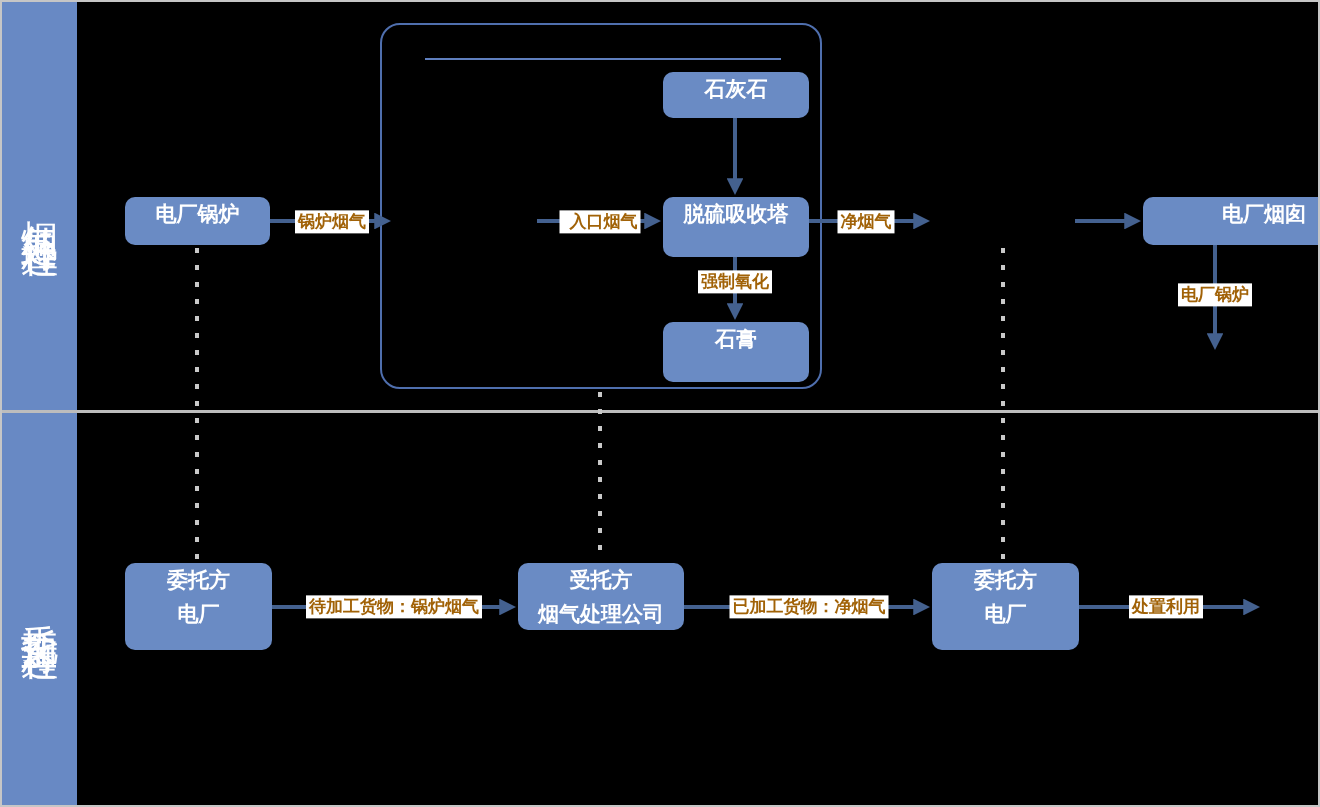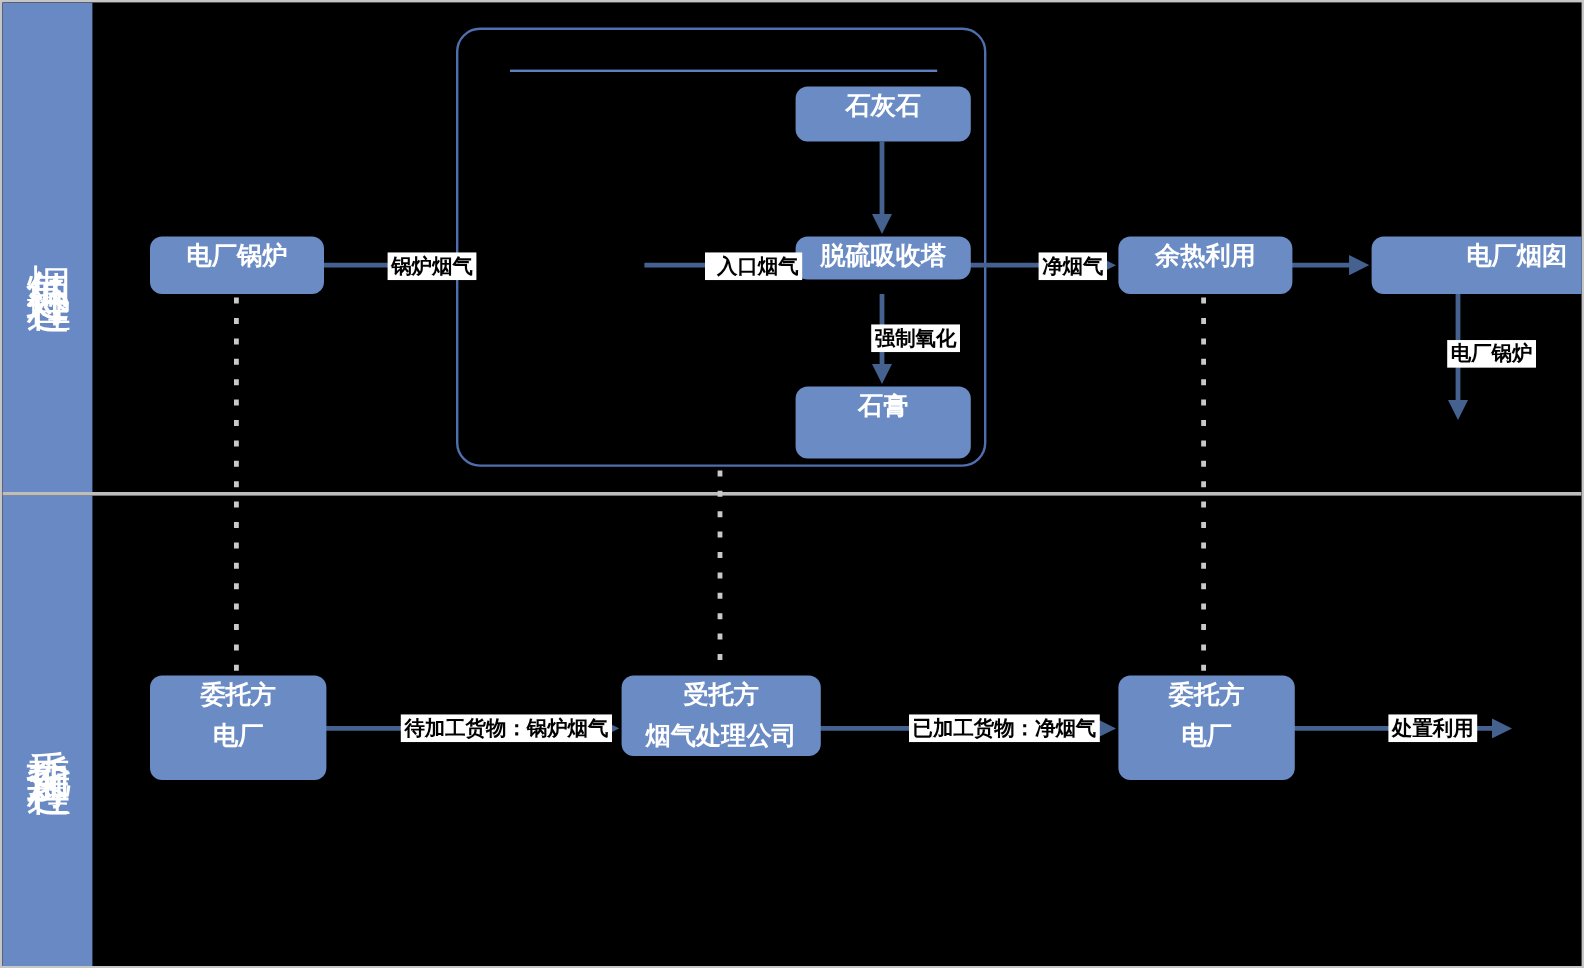--- a/index.html
+++ b/index.html
@@ -26,22 +26,22 @@
   }
   .container-underline{position:absolute;left:43px;top:33px;width:356px;height:2px;background:#5f7fbe;}
   svg.overlay{position:absolute;left:0;top:0;pointer-events:none;}
   .node{
     position:absolute;background:#6a8bc4;border-radius:10px;
     display:flex;flex-direction:column;align-items:center;
     color:#fff;font-weight:bold;font-size:21px;text-align:center;line-height:1.6;
   }
   .elabel{
     position:absolute;transform:translate(-50%,-50%);
-    background:#fff;color:#000000;font-weight:bold;font-size:17px;
-    padding:1px 3px;white-space:nowrap;line-height:1.25;margin-left:28px;
+    background:#fff;color:#a16207;font-weight:bold;font-size:17px;
+    padding:1px 3px;white-space:nowrap;line-height:1.25;
   }
 </style>
 </head>
 <body>
 
 <div id="canvas">
 
   <div class="sidebar sidebar-top">
     <div class="sidebar-label">烟气处理过程</div>
   </div>
@@ -77,28 +77,25 @@
     <line x1="598" y1="390" x2="598" y2="559" stroke-width="4" stroke-dasharray="5 12" stroke="#C9C9C9"></line>
     <line x1="1001" y1="246" x2="1001" y2="559" stroke-width="4" stroke-dasharray="5 12" stroke="#C9C9C9"></line>
   </svg>
 
   <div class="node" style="left:123px;top:195px;width:145px;height:48px;">
     <span>电厂锅炉</span>
   </div>
   <div class="node" style="left:661px;top:70px;width:146px;height:46px;">
     <span>石灰石</span>
   </div>
-  <div class="node" style="left:661px;top:195px;width:146px;height:36px;">
+  <div class="node" style="left:661px;top:195px;width:146px;height:60px;">
     <span>脱硫吸收塔</span>
   </div>
   <div class="node" style="left:661px;top:320px;width:146px;height:60px;">
     <span>石膏</span>
-  </div>
-  <div class="node" style="left:930px;top:195px;width:145px;height:48px;">
-    <span>余热利用</span>
   </div>
   <div class="node" style="left:1141px;top:195px;width:146px;height:48px;padding-left:48px;">
     <span>电厂烟囱</span>
   </div>
 
   <div class="node" style="left:123px;top:561px;width:147px;height:87px;">
     <span>委托方</span>
     <span>电厂</span>
   </div>
   <div class="node" style="left:516px;top:561px;width:166px;height:67px;">

